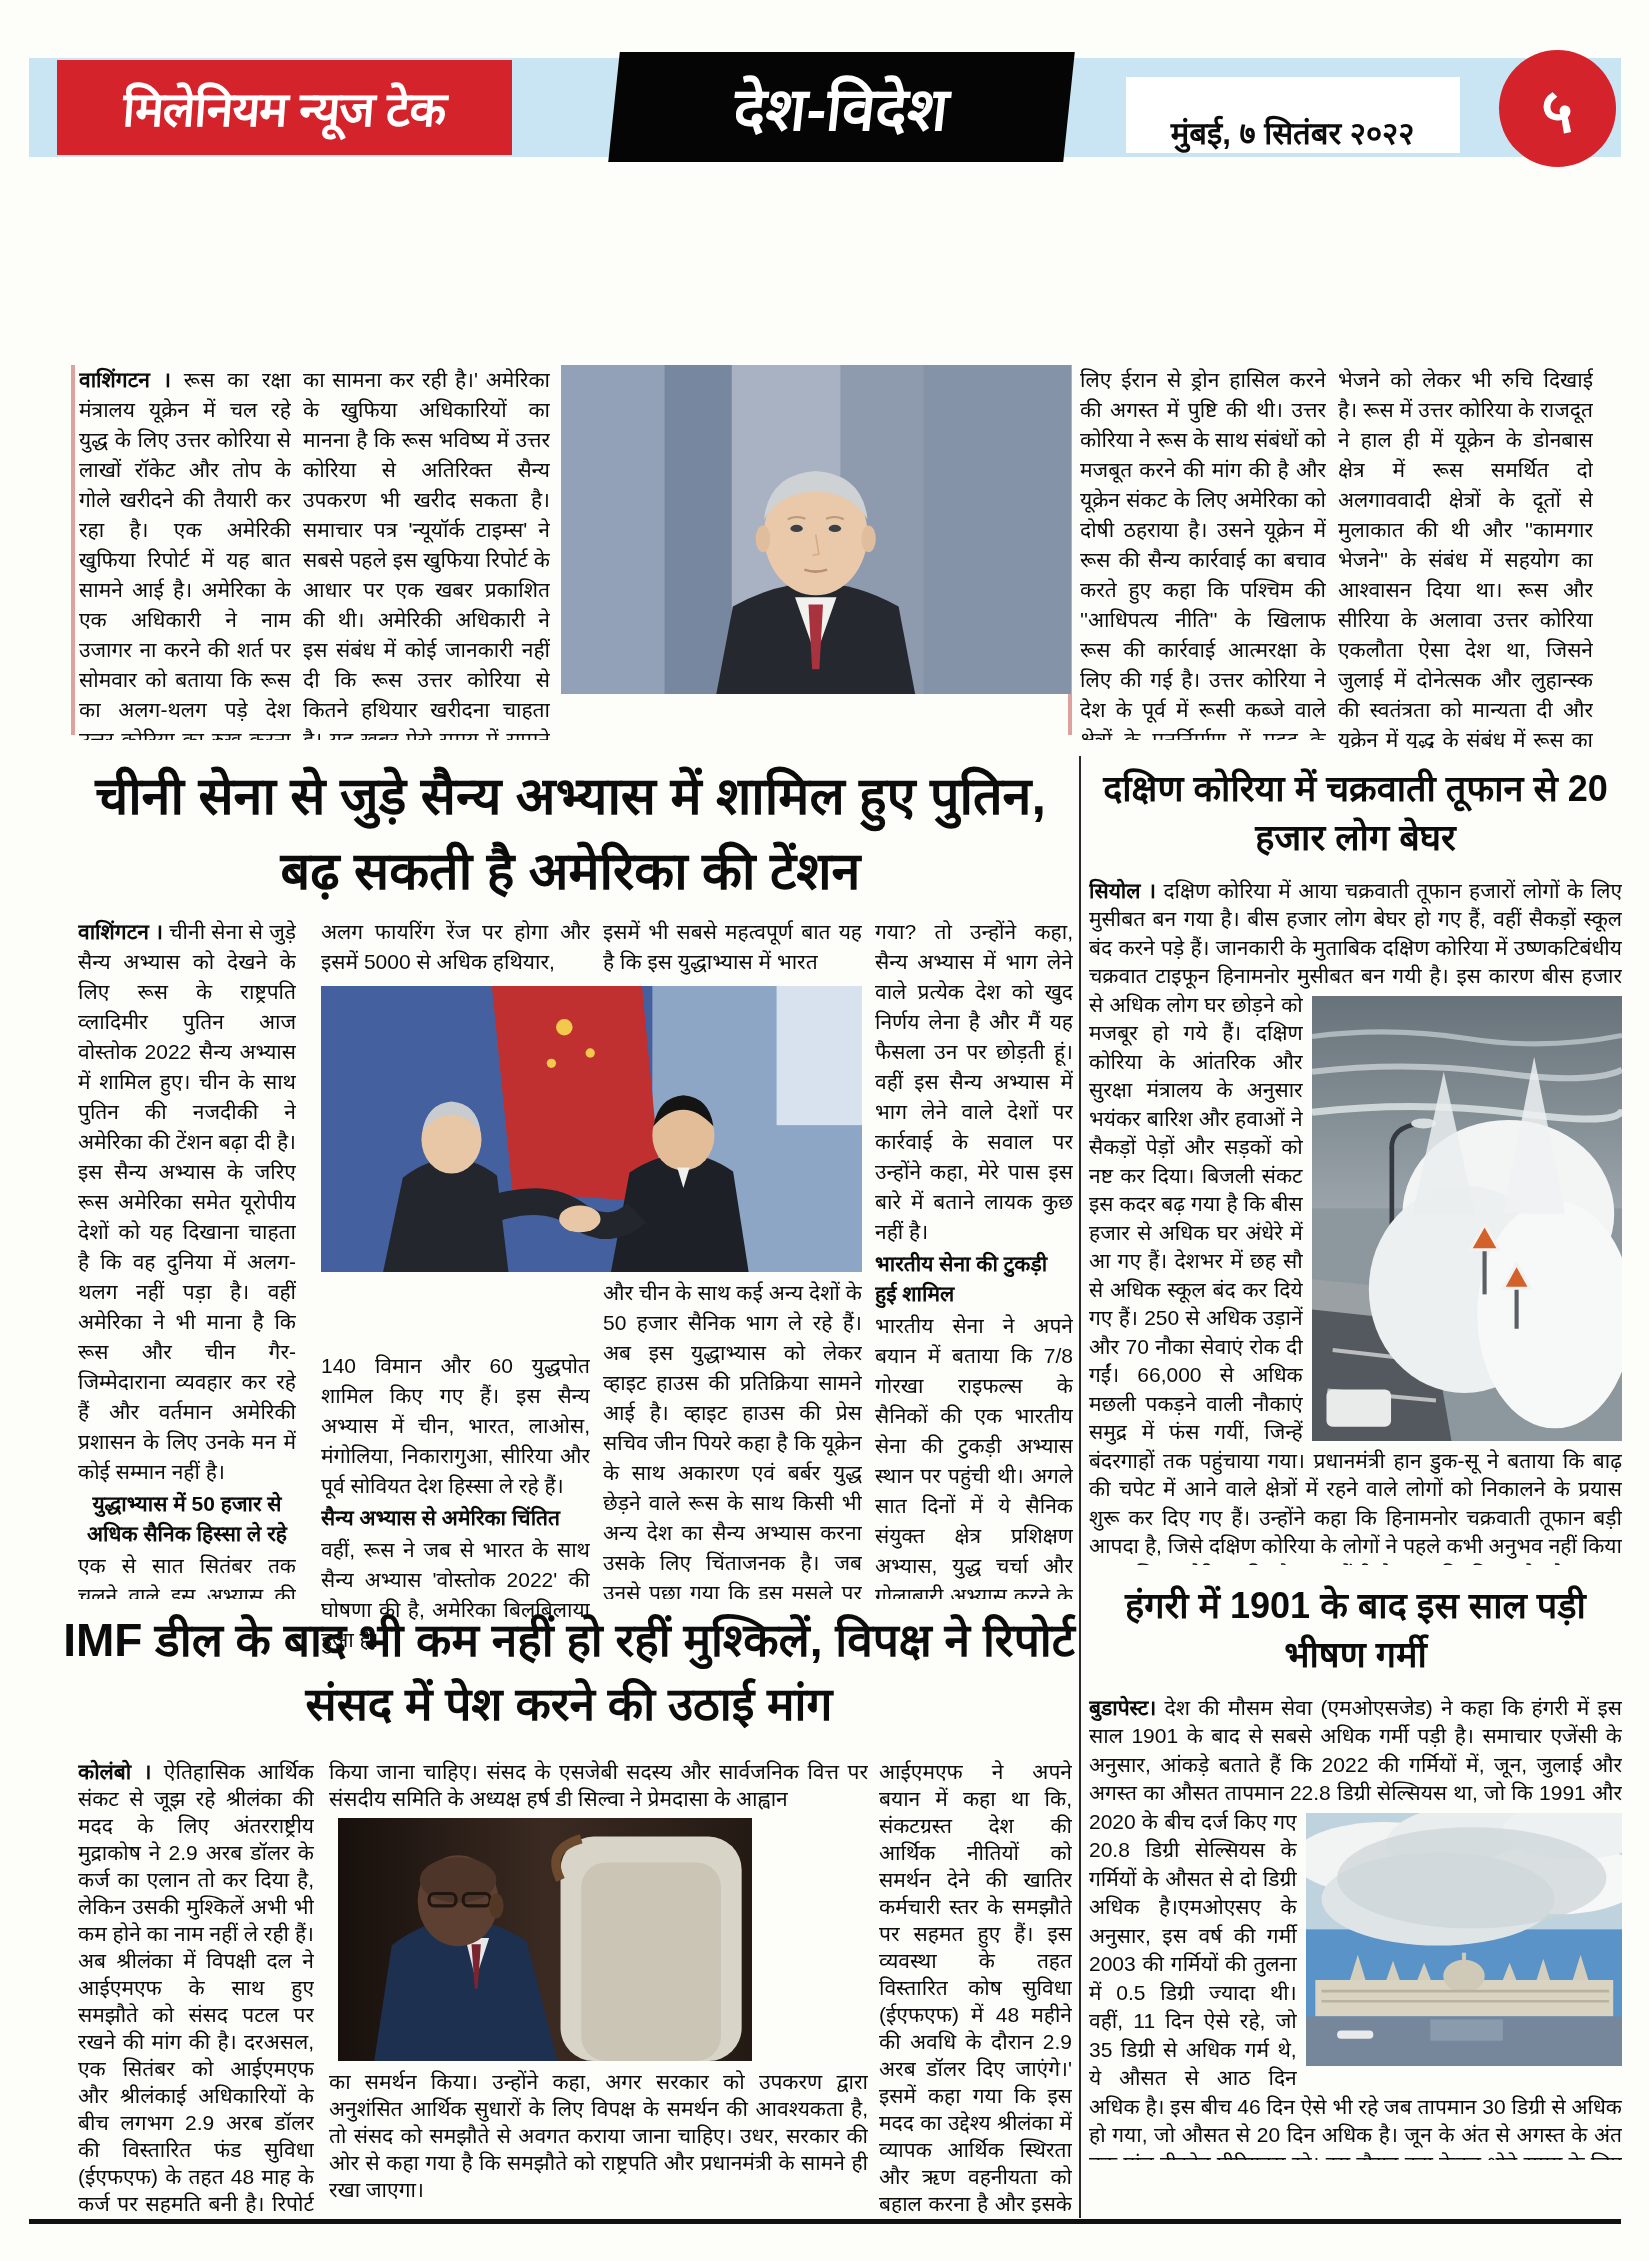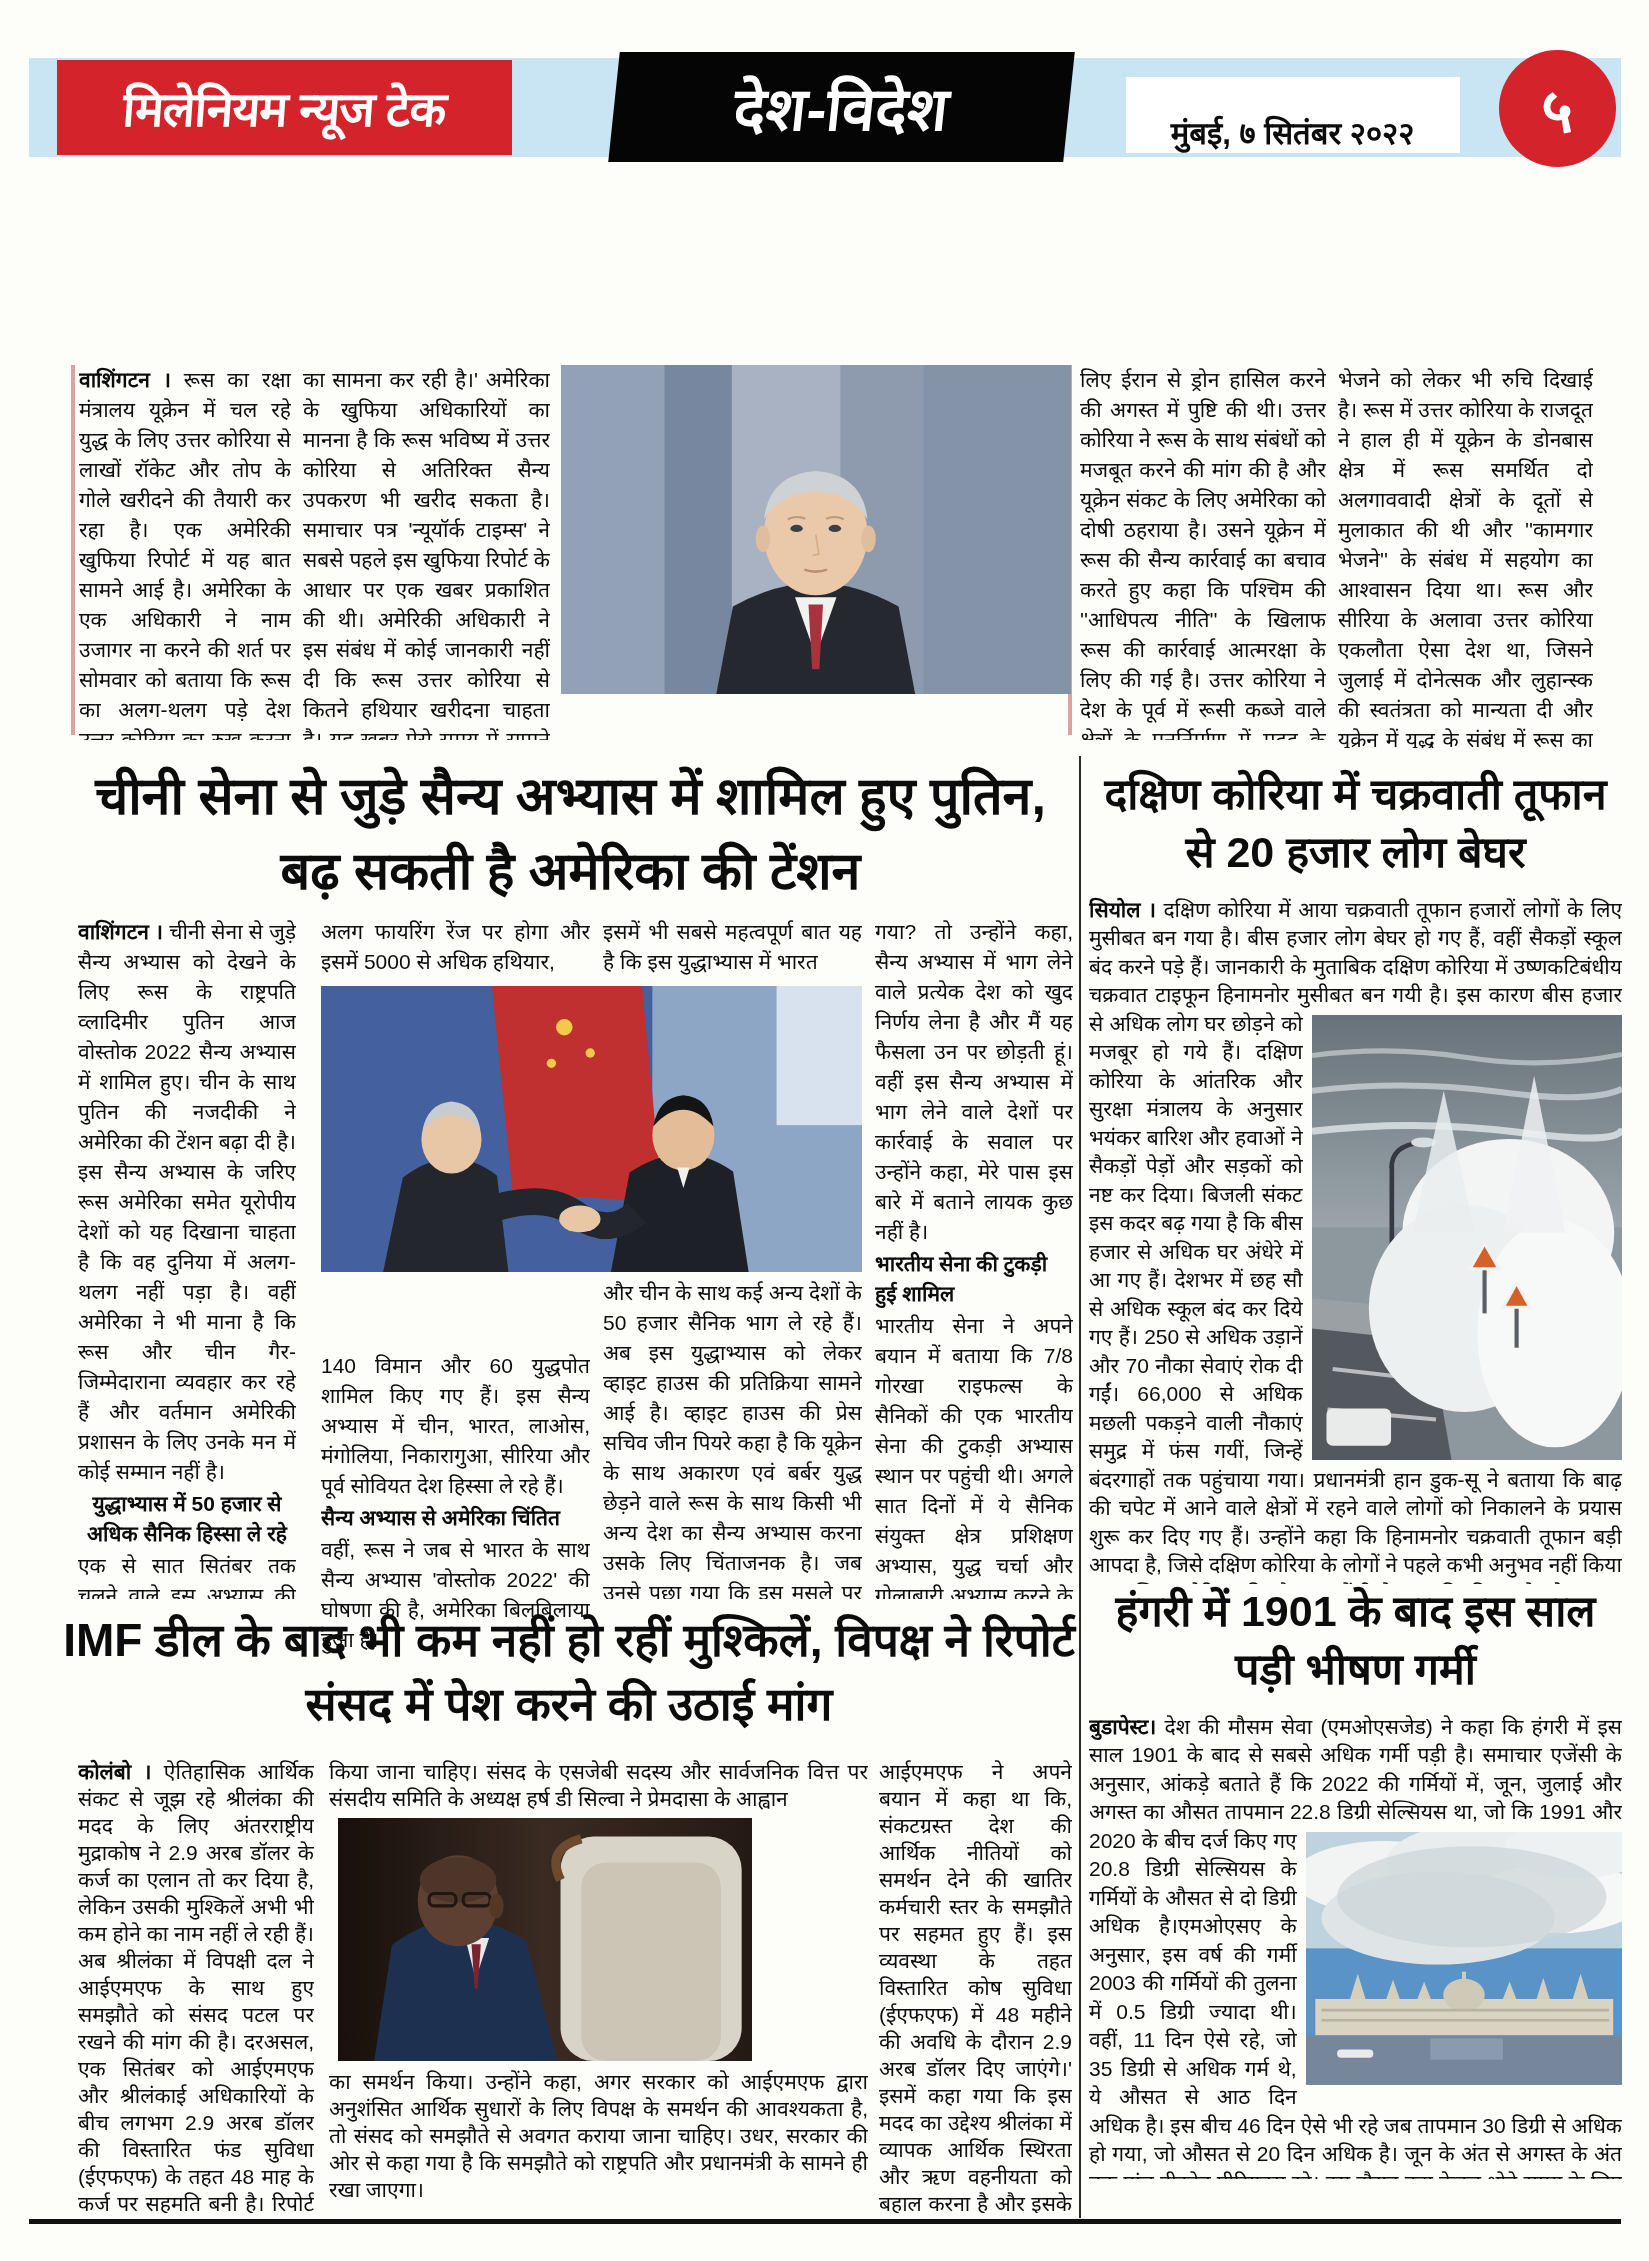--- a/index.html
+++ b/index.html
@@ -19,21 +19,21 @@
   .date-box { position:absolute; left:1097px; top:18.6px; width:334px; height:76px; background:#fff;
     display:flex; align-items:flex-end; justify-content:center; font-weight:bold; font-size:31px; }
   .page-circle { position:absolute; left:1470px; top:-8.3px; width:117px; height:117px; border-radius:50%;
     background:#d5232b; color:#fff; display:flex; align-items:center; justify-content:center;
     font-size:61px; font-weight:bold; }
   
   .headline-main { position:absolute; left:62px; top:176px; width:1526px; text-align:center;
     font-weight:bold; font-size:53px; line-height:1.5; letter-spacing:-0.5px; }
   .headline-2 { position:absolute; left:65px; top:759px; width:1011px; text-align:center;
     font-weight:bold; font-size:52px; line-height:1.45; }
-  .headline-side { font-weight:bold; font-size:43px; line-height:1.35; text-align:center; }
+  .headline-side { font-weight:bold; font-size:36px; line-height:1.35; text-align:center; }
   .headline-imf { position:absolute; left:62px; top:1608px; width:1014px; text-align:center;
     font-weight:bold; font-size:46px; line-height:1.4; }
   
   .col { position:absolute; font-size:21px; line-height:30px; text-align:justify; overflow:hidden; }
   .dl { font-weight:bold; }
   .subhead { font-weight:bold; text-align:center; margin:2.1px 0; }
   .rule-v { position:absolute; background:#2a2a2a; }
   .rule-h { position:absolute; background:#111; }
   .rule-pink { position:absolute; background:#dfa0a0; }
   .photo { position:absolute; overflow:hidden; }
@@ -254,21 +254,21 @@
           <path d="M70,470 L104,246 Q230,150 364,238 L424,470 Z" fill="#1e3050"></path>
           <polygon points="246,232 292,232 266,312" fill="#e8e8e8"></polygon>
           <polygon points="258,244 276,244 270,330 264,330" fill="#7a2430"></polygon>
           <ellipse cx="232" cy="160" rx="78" ry="88" fill="#5d4031"></ellipse>
           <ellipse cx="232" cy="120" rx="74" ry="44" fill="#4e352a"></ellipse>
           <rect x="176" y="146" width="52" height="24" rx="10" fill="none" stroke="#20160f" stroke-width="6"></rect>
           <rect x="242" y="146" width="52" height="24" rx="10" fill="none" stroke="#20160f" stroke-width="6"></rect>
           <ellipse cx="306" cy="170" rx="14" ry="24" fill="#533826"></ellipse>
         </svg>
       </div>
-      <span>का समर्थन किया। उन्होंने कहा, अगर सरकार को आईएमएफ द्वारा अनुशंसित आर्थिक सुधारों के लिए विपक्ष के समर्थन की आवश्यकता है, तो संसद को समझौते से अवगत कराया जाना चाहिए। उधर, सरकार की ओर से कहा गया है कि समझौते को राष्ट्रपति और प्रधानमंत्री के सामने ही रखा जाएगा।</span>
+      <span>का समर्थन किया। उन्होंने कहा, अगर सरकार को उपकरण द्वारा अनुशंसित आर्थिक सुधारों के लिए विपक्ष के समर्थन की आवश्यकता है, तो संसद को समझौते से अवगत कराया जाना चाहिए। उधर, सरकार की ओर से कहा गया है कि समझौते को राष्ट्रपति और प्रधानमंत्री के सामने ही रखा जाएगा।</span>
     </div>
     <div class="col" style="left:879px; top:1758px; width:193px; height:455px;">आईएमएफ ने अपने बयान में कहा था कि, संकटग्रस्त देश की आर्थिक नीतियों को समर्थन देने की खातिर कर्मचारी स्तर के समझौते पर सहमत हुए हैं। इस व्यवस्था के तहत विस्तारित कोष सुविधा (ईएफएफ) में 48 महीने की अवधि के दौरान 2.9 अरब डॉलर दिए जाएंगे।' इसमें कहा गया कि इस मदद का उद्देश्य श्रीलंका में व्यापक आर्थिक स्थिरता और ऋण वहनीयता को बहाल करना है और इसके साथ-साथ वित्तीय स्थिरता की रक्षा करना भी है। आर्थिक मदद देने से पहले आईएमएफ ने श्रीलंका को कई सुधारात्मक कदम उठाने को कहा था। उसने ऋण वहनीयता सुनिश्चित करने और वित्तीय खाई को पाटने में मदद देने के लिए बहुपक्षीय साझेदारों से अतिरिक्त आर्थिक मदद करने और श्रीलंका के कर्जदाताओं से कर्ज राहत देने का आह्वान भी किया था।</div>
   </div>
 
   <div class="rule-h" style="left:28.5px; top:2219px; width:1592px; height:4.7px;"></div>
 
 </div>
 
 
 </body></html>

